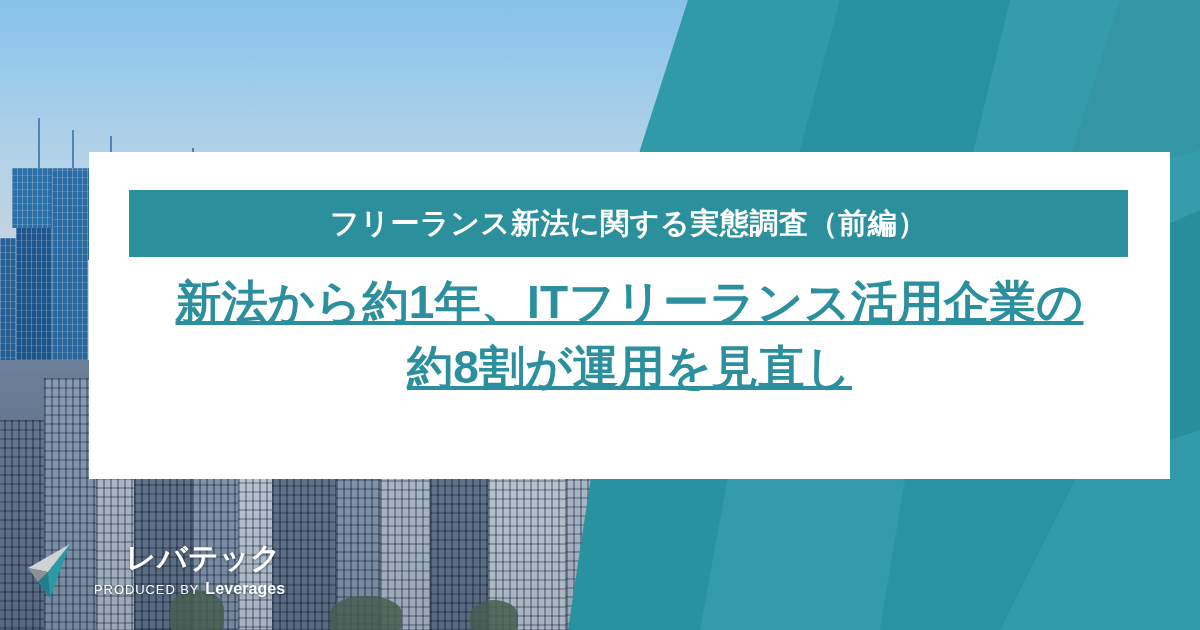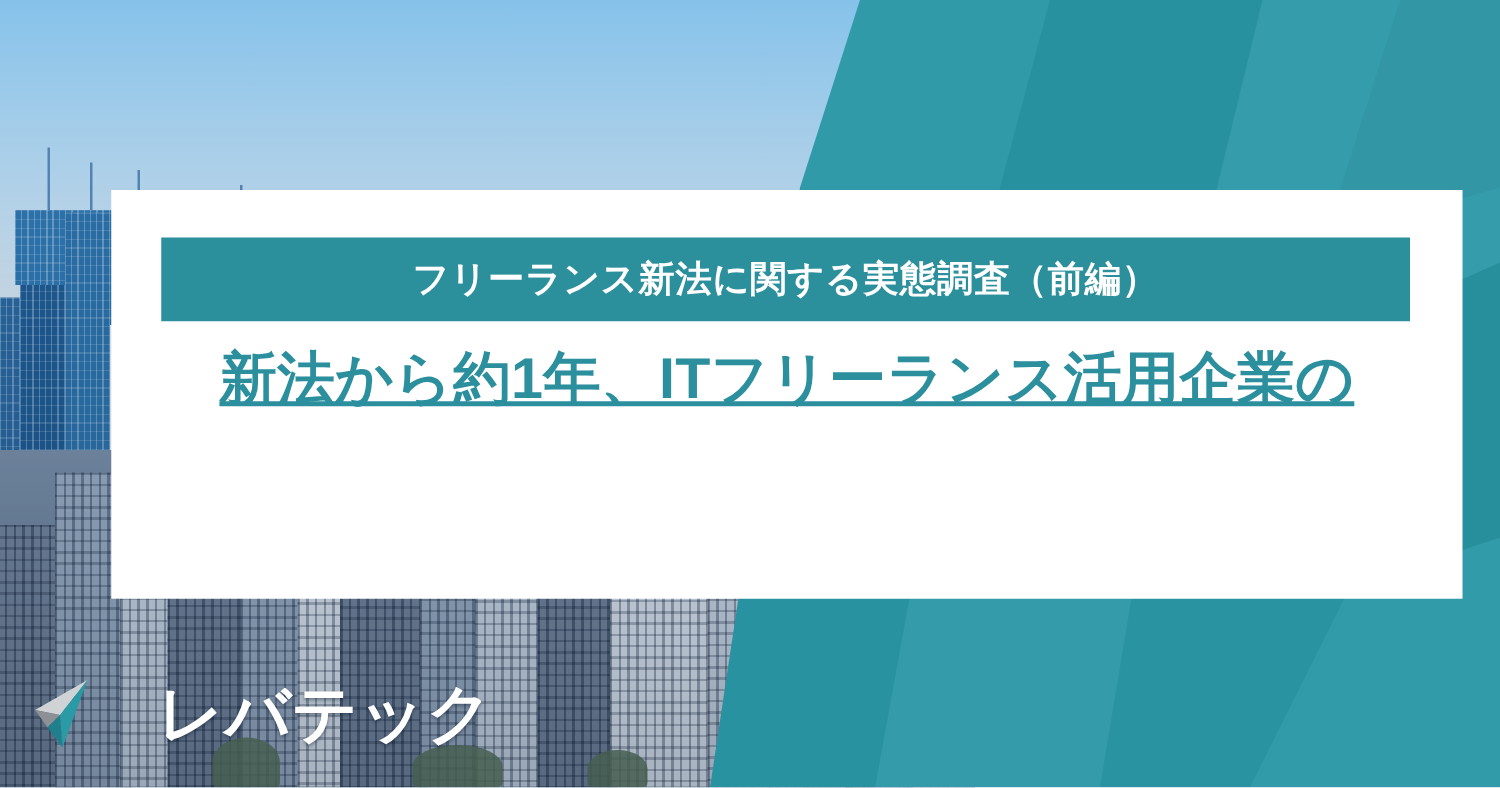--- a/index.html
+++ b/index.html
@@ -184,21 +184,21 @@
     width: 60px;
     height: 58px;
     flex: none;
   }
   .logo-text-block {
     position: relative;
     padding-bottom: 2px;
   }
   .logo-wordmark {
     color: #ffffff;
-    font-size: 52px;
+    font-size: 30px;
     font-weight: bold;
     line-height: 1;
     letter-spacing: .01em;
     white-space: nowrap;
     text-shadow: 0 1px 3px rgba(16,32,52,.45);
     padding-left: 32px;
   }
   .logo-sub {
     margin-top: 7px;
     display: flex;
@@ -293,31 +293,36 @@
   </div>
 
   <div class="white-card">
 
     <div class="eyebrow-banner">
       <span class="eyebrow-text">フリーランス新法に関する実態調査（前編）</span>
     </div>
 
     <div class="headline">
       <span class="headline-line">新法から約1年、ITフリーランス活用企業の</span>
+      <span class="headline-line">約8割が運用を見直し</span>
     </div>
 
   </div>
 
   <div class="logo">
     <div class="logo-mark">
       <svg viewBox="0 0 60 58" width="60" height="58">
         <polygon points="2,26 44,2 22,30" fill="#cfd3d6"></polygon>
         <polygon points="2,26 22,30 12,40" fill="#8d9196"></polygon>
         <polygon points="44,2 22,30 24,56" fill="#2a9aa5"></polygon>
         <polygon points="22,30 24,56 12,40" fill="#1f7f8d"></polygon>
       </svg>
     </div>
     <div class="logo-text-block">
       <div class="logo-wordmark">レバテック</div>
+      <div class="logo-sub">
+        <span class="logo-sub-produced">PRODUCED BY</span>
+        <span class="logo-sub-brand">Leverages</span>
+      </div>
     </div>
   </div>
 
 </div>
 
 </body></html>

